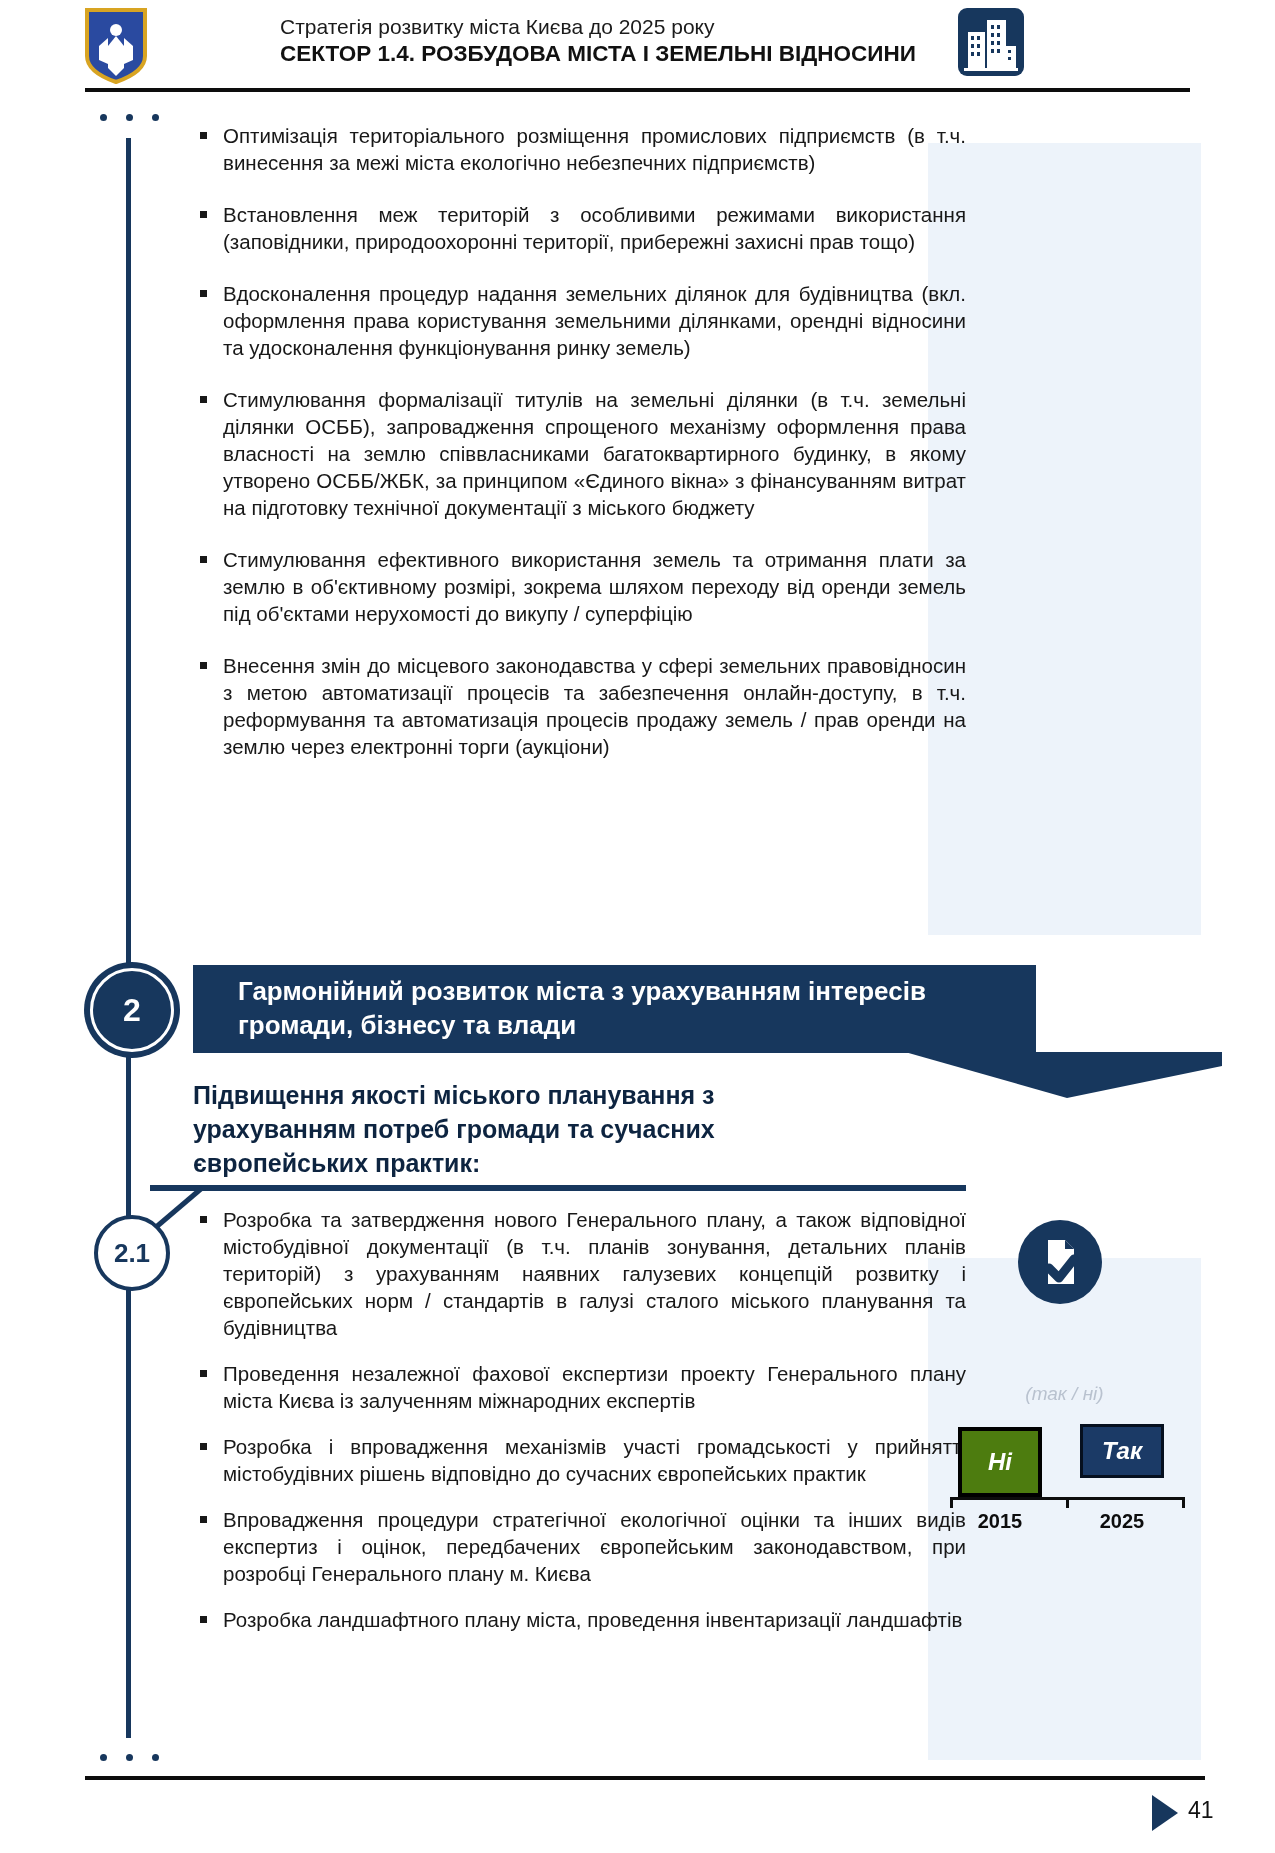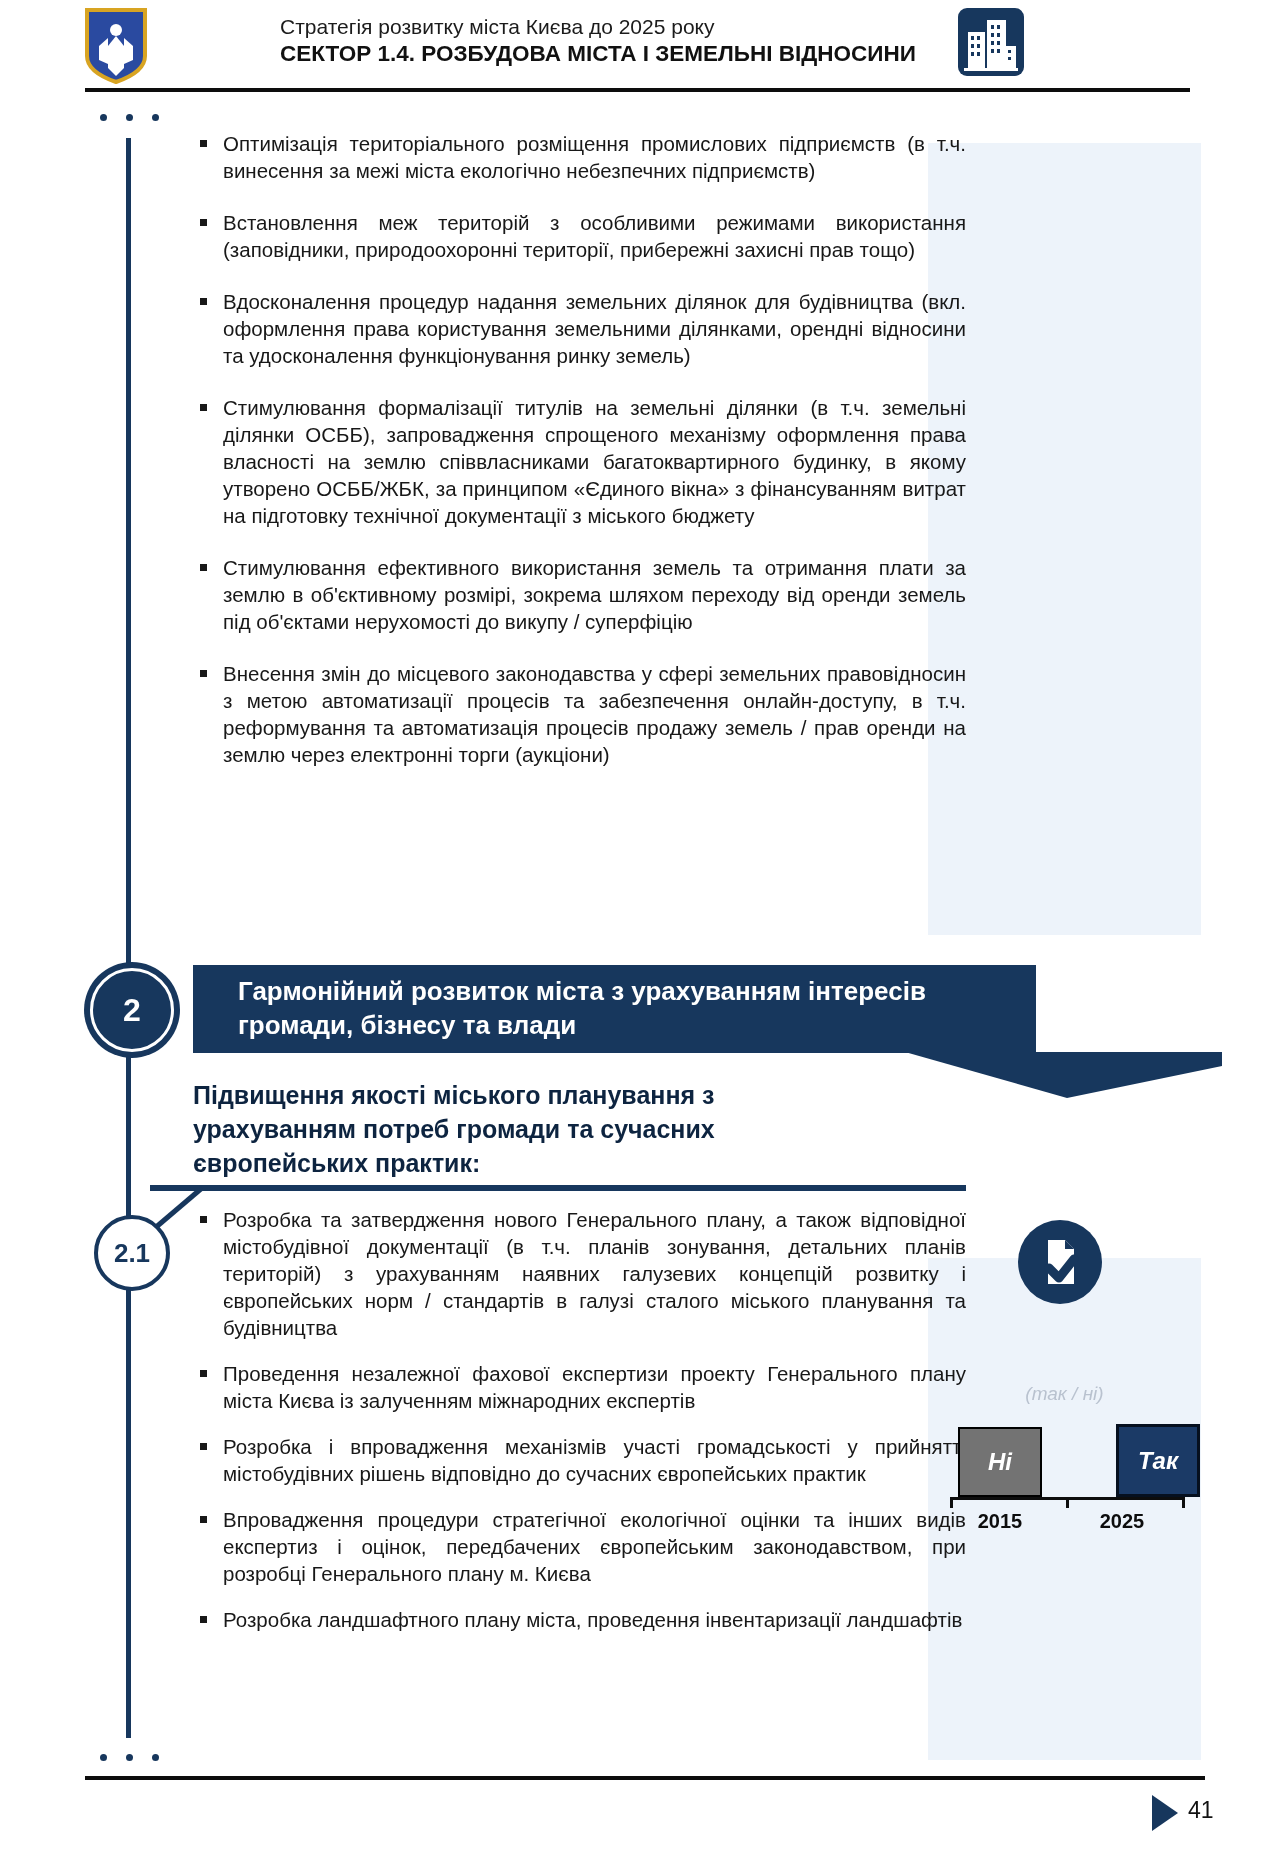--- a/index.html
+++ b/index.html
@@ -21,21 +21,21 @@
   
   .panel{position:absolute;left:928px;width:273px;background:#edf3fa;}
   .panel.top{top:143px;height:792px;}
   .panel.bottom{top:1258px;height:502px;}
 
   
   ul.blist{list-style:none;margin:0;padding:0;position:absolute;left:193px;width:773px;}
   ul.blist li{position:relative;padding-left:30px;text-align:justify;
               font-size:20.5px;line-height:27px;color:#181818;}
   ul.blist li::before{content:"";position:absolute;left:7px;top:10px;width:7px;height:7px;background:#181818;}
-  ul#list-top{top:122px;margin-top:8px;} ul#list-top li{margin-bottom:25px;}
+  ul#list-top{top:122px;} ul#list-top li{margin-bottom:25px;}
   ul#list-sub{top:1206px;} ul#list-sub li{margin-bottom:19px;}
 
   
   .banner{position:absolute;left:193px;top:965px;width:843px;height:88px;background:#17375d;
           color:#ffffff;font-weight:bold;font-size:26px;line-height:34px;
           padding:9px 30px 0 45px;box-sizing:border-box;}
   .banner-chevron{position:absolute;left:905px;top:1052px;width:317px;height:48px;}
   .badge2{position:absolute;left:84px;top:962px;width:96px;height:96px;border-radius:50%;
           background:#17375d;}
   .badge2 .ring{position:absolute;left:6px;top:6px;right:6px;bottom:6px;border:3px solid #ffffff;border-radius:50%;}
@@ -53,22 +53,22 @@
                 color:#17375d;font-weight:bold;font-size:26px;}
 
   
   .doc-circle{position:absolute;left:1018px;top:1220px;width:84px;height:84px;}
   .ind-title{position:absolute;left:938px;top:1326px;width:253px;text-align:center;
              font-weight:bold;font-size:19px;line-height:24px;color:#17375d;}
   .ind-sub{position:absolute;left:938px;top:1383px;width:253px;text-align:center;
            font-style:italic;font-size:19px;color:#b9c2cf;}
   .bar{position:absolute;box-sizing:border-box;display:flex;align-items:center;justify-content:center;
        color:#ffffff;font-weight:bold;font-style:italic;font-size:24px;}
-  .bar.no{left:958px;top:1427px;width:84px;height:70px;background:#737373;border:2px solid #000000;}
-  .bar.yes{left:1080px;top:1424px;width:84px;height:73px;background:#1b3a66;border:3px solid #06101f;margin-left:36px;}
+  .bar.no{left:958px;top:1427px;width:84px;height:70px;background:#4d7c0f;border:4px solid #000000;}
+  .bar.yes{left:1080px;top:1424px;width:84px;height:54px;background:#1b3a66;border:3px solid #06101f;}
   .axis{position:absolute;left:950px;top:1497px;width:235px;height:3px;background:#0d0d0d;}
   .tick{position:absolute;top:1500px;width:3px;height:8px;background:#0d0d0d;}
   .year{position:absolute;top:1510px;width:84px;text-align:center;font-weight:bold;font-size:20px;color:#0d0d0d;}
   .year.y2015{left:958px;} .year.y2025{left:1080px;}
 
   
   .ftr-rule{position:absolute;left:85px;top:1776px;width:1120px;height:4px;background:#0d0d0d;}
   .play{position:absolute;left:1152px;top:1795px;width:0;height:0;
         border-left:26px solid #17375d;border-top:18px solid transparent;border-bottom:18px solid transparent;}
   .pagenum{position:absolute;left:1188px;top:1797px;font-size:23px;color:#111;}

